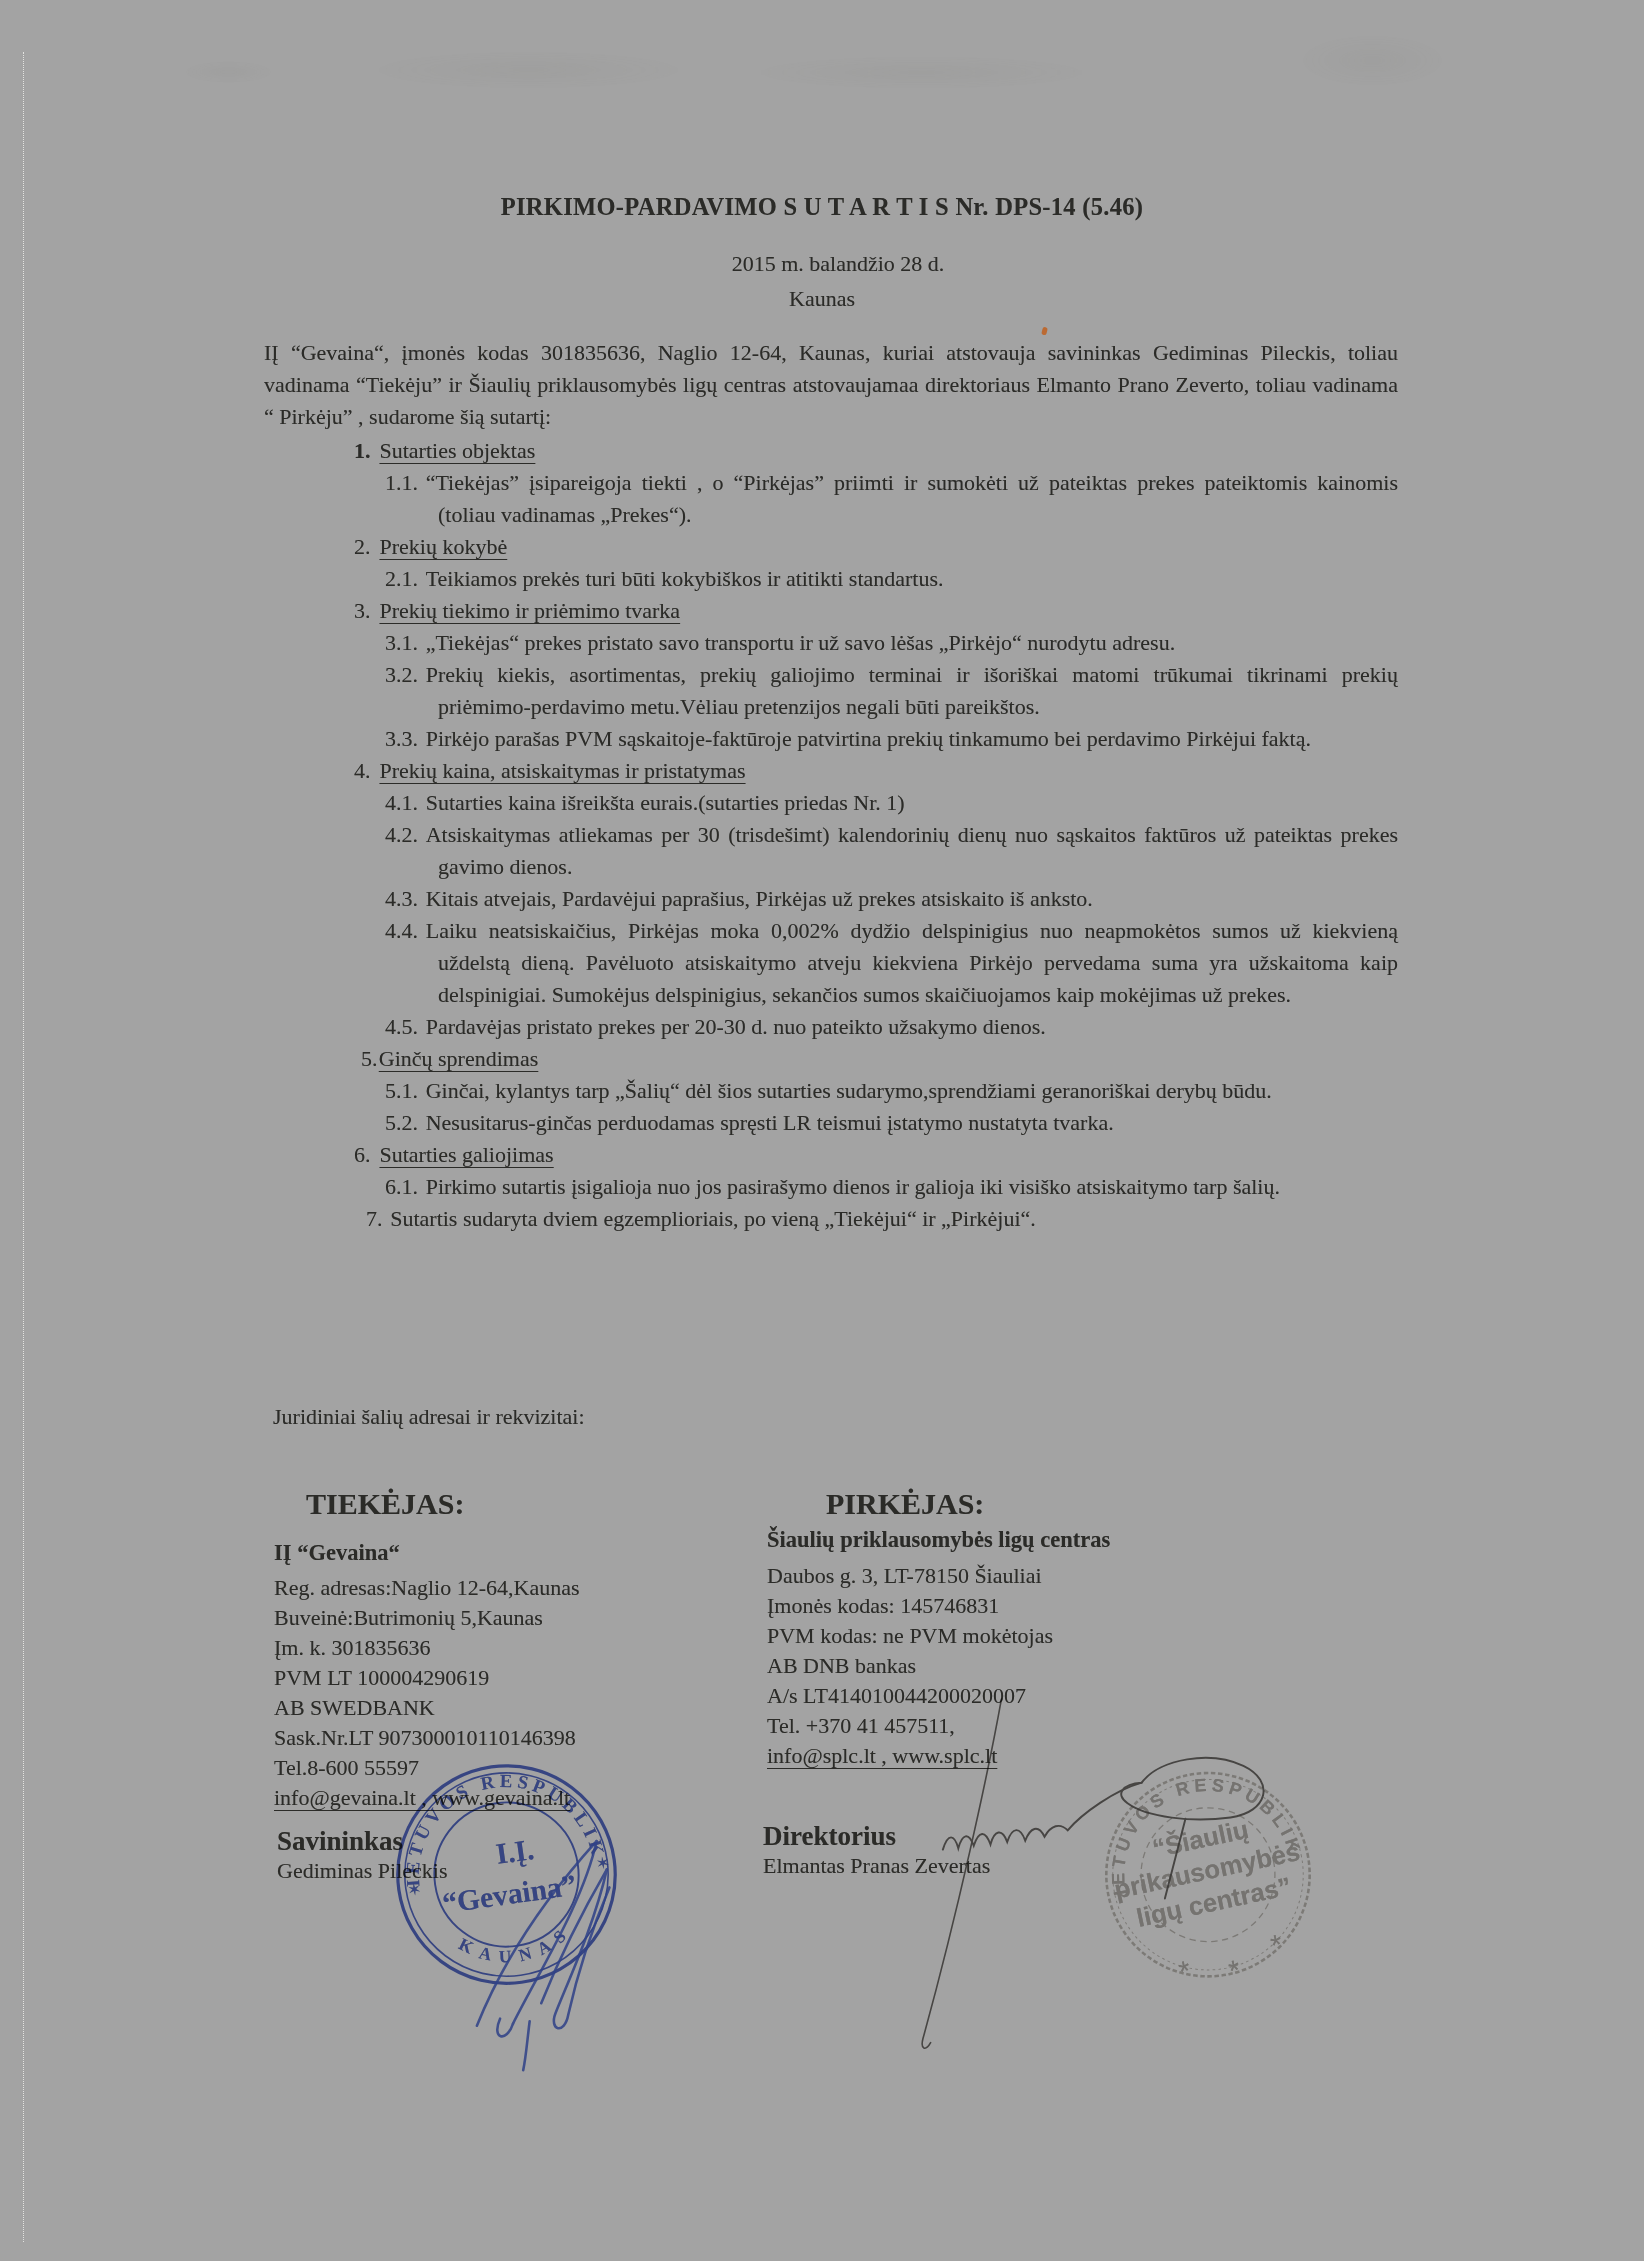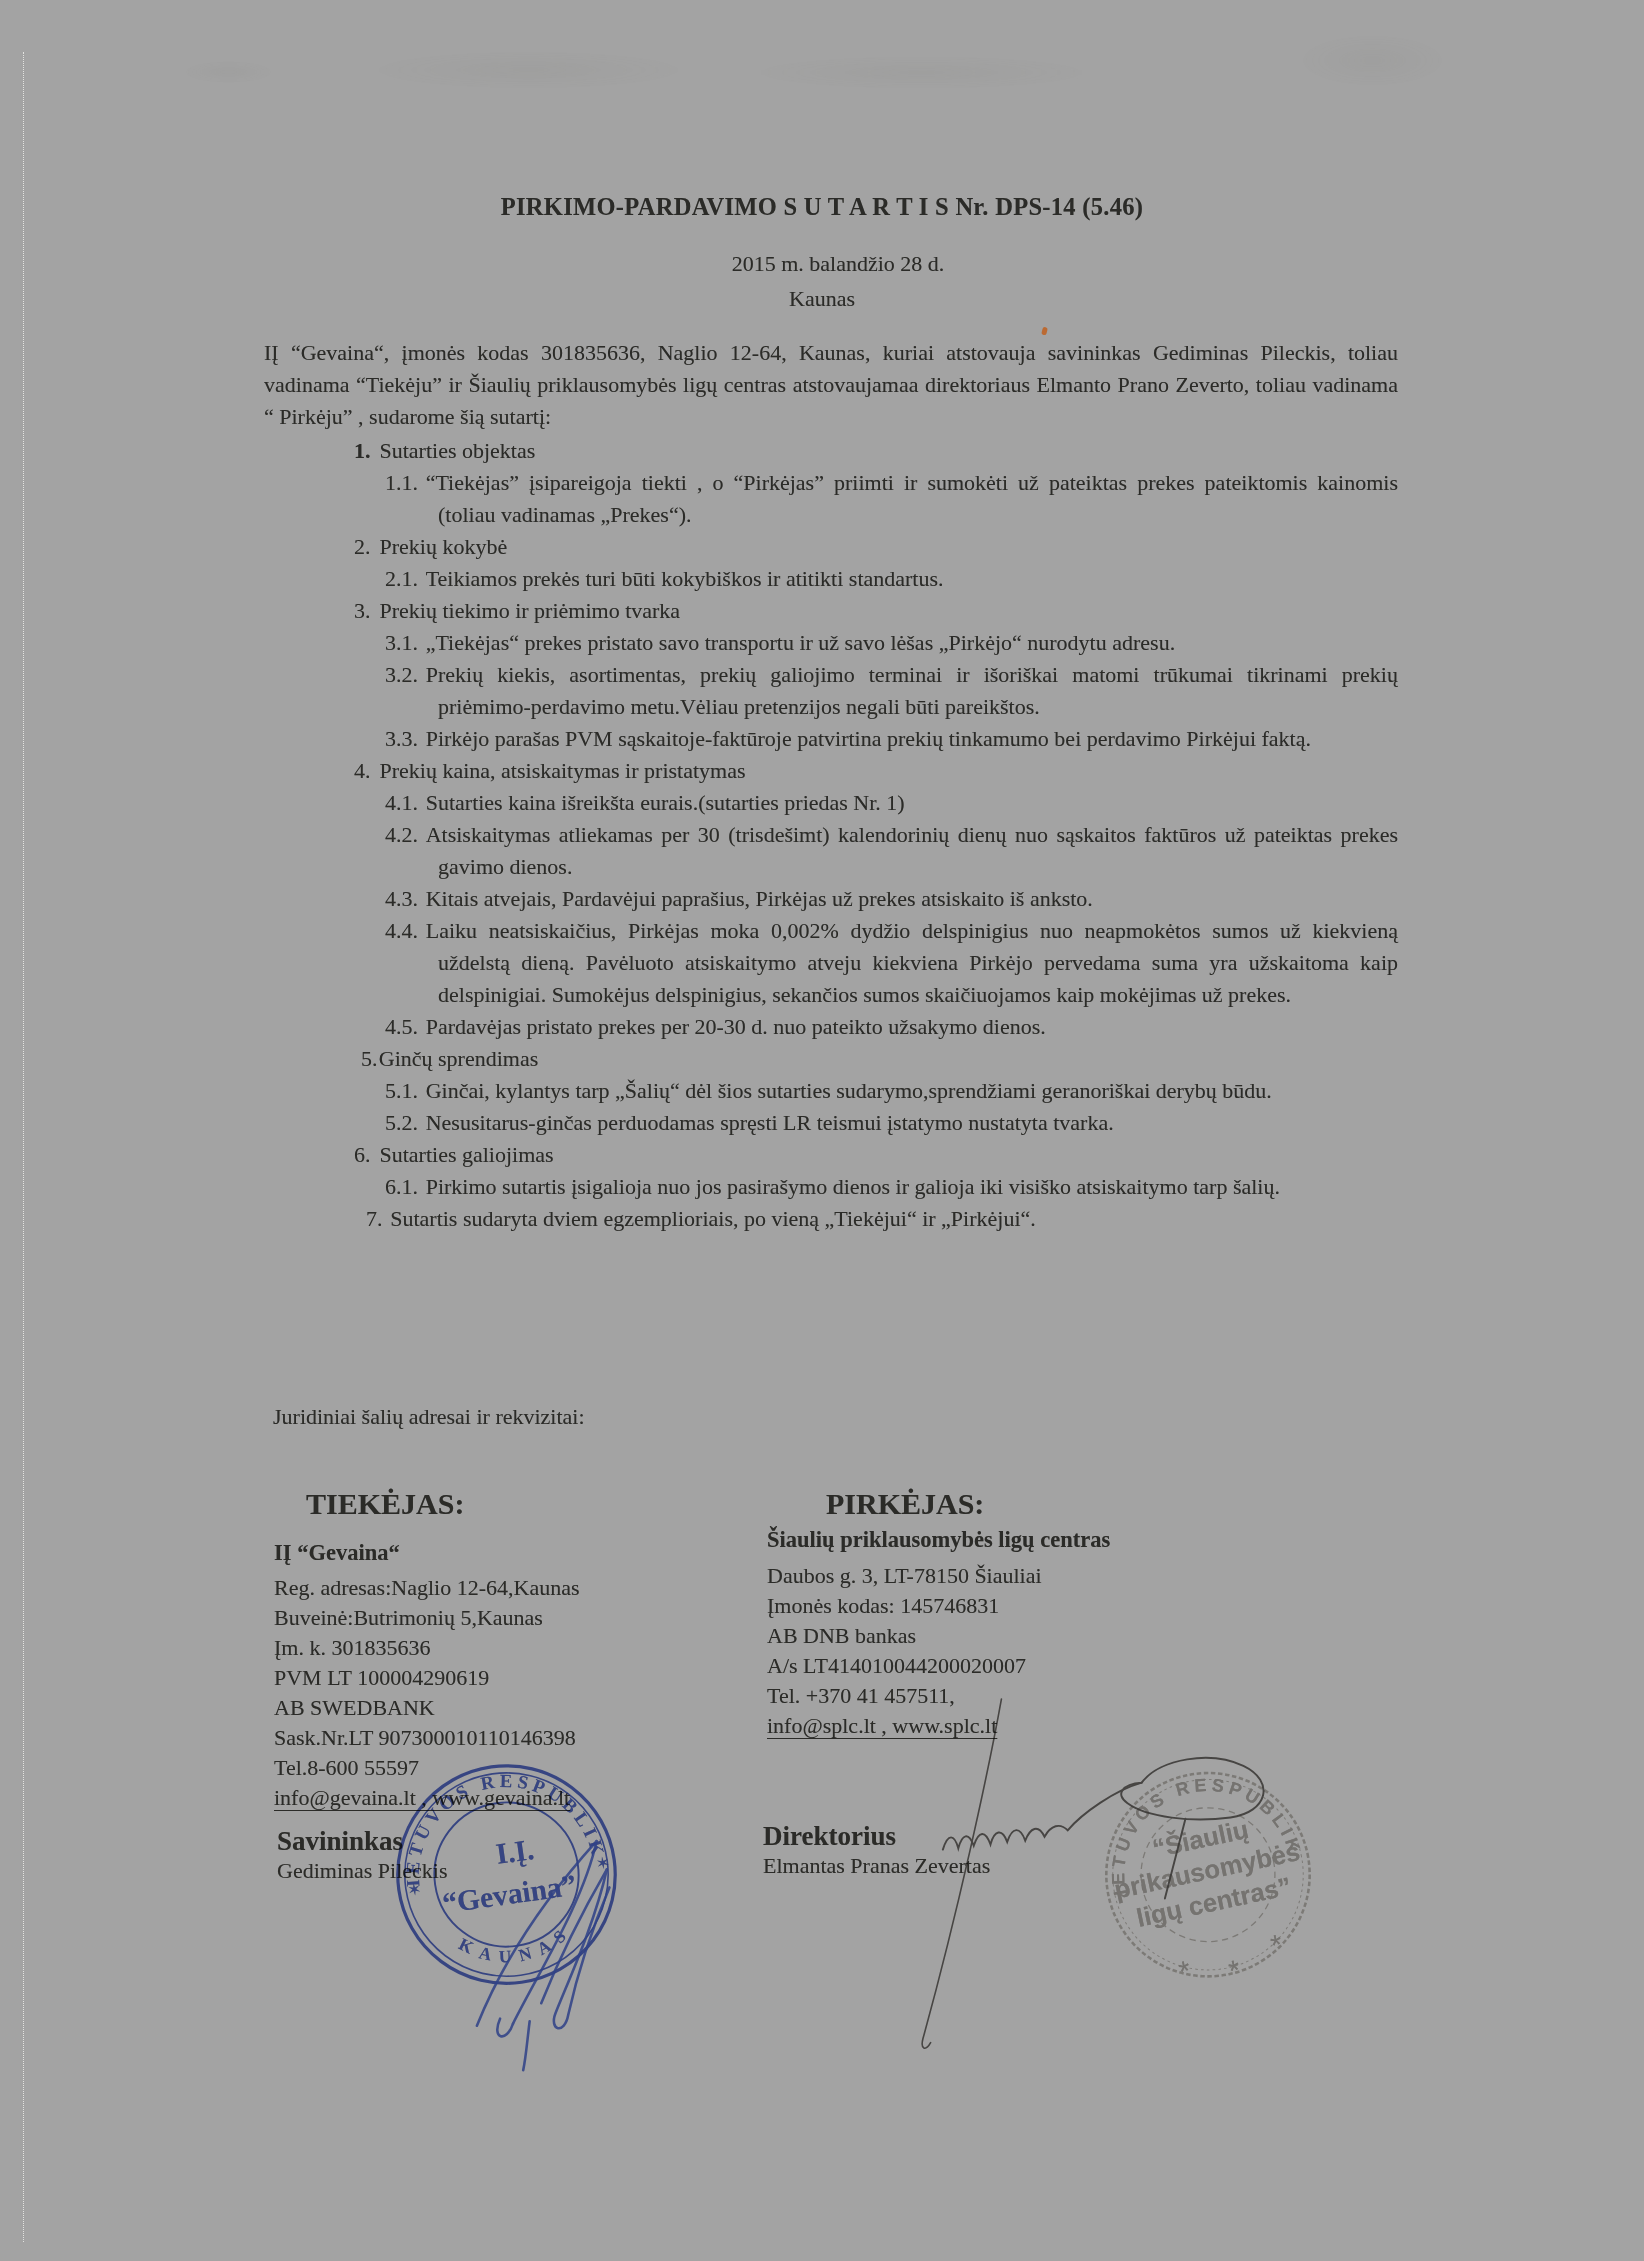--- a/index.html
+++ b/index.html
@@ -27,21 +27,21 @@
 
   .content{position:absolute;left:264px;top:337px;width:1134px;}
   .intro{margin:0;text-align:justify;line-height:32px;}
 
   .list{position:absolute;left:264px;top:435px;width:1134px;line-height:32px;}
   .sec-h{margin-left:90px;}
   .sec-h .n{font-weight:normal;margin-right:9px;}
   .sec-h.first .n{font-weight:bold;}
   .sec-h.tight{margin-left:97px;}
   .sec-h.tight .n{margin-right:1.3px;}
-  .u{text-underline-offset:4.5px;text-decoration-thickness:1.3px;text-align:center;}
+  .u{text-decoration:underline;text-underline-offset:4.5px;text-decoration-thickness:1.3px;text-align:center;}
   .clause{margin-left:174px;text-indent:-53px;text-align:justify;}
   .clause .cn{margin-right:7.7px;}
   .clause7{margin-left:102px;text-indent:0;}
 
   .req-heading{position:absolute;left:273px;top:1404px;margin:0;}
 
   .col{position:absolute;width:580px;line-height:30px;}
   .col-supplier{left:274px;top:1489px;}
   .col-buyer{left:767px;top:1489px;}
   .col .label{font-weight:bold;font-size:30px;margin-left:32px;}
@@ -126,20 +126,21 @@
       <div class="links">info@gevaina.lt , www.gevaina.lt</div>
     </div>
   </div>
 
   <div class="col col-buyer">
     <div class="label">PIRKĖJAS:</div>
     <div class="name">Šiaulių priklausomybės ligų centras</div>
     <div class="lines">
       <div>Daubos g. 3, LT-78150 Šiauliai</div>
       <div>Įmonės kodas: 145746831</div>
+      <div>PVM kodas: ne PVM mokėtojas</div>
       <div>AB DNB bankas</div>
       <div>A/s LT414010044200020007</div>
       <div>Tel. +370 41 457511,</div>
       <div class="links">info@splc.lt , www.splc.lt</div>
     </div>
   </div>
 
   <div class="sig sig-supplier">
     <div class="role">Savininkas</div>
     <div>Gediminas Pileckis</div>

